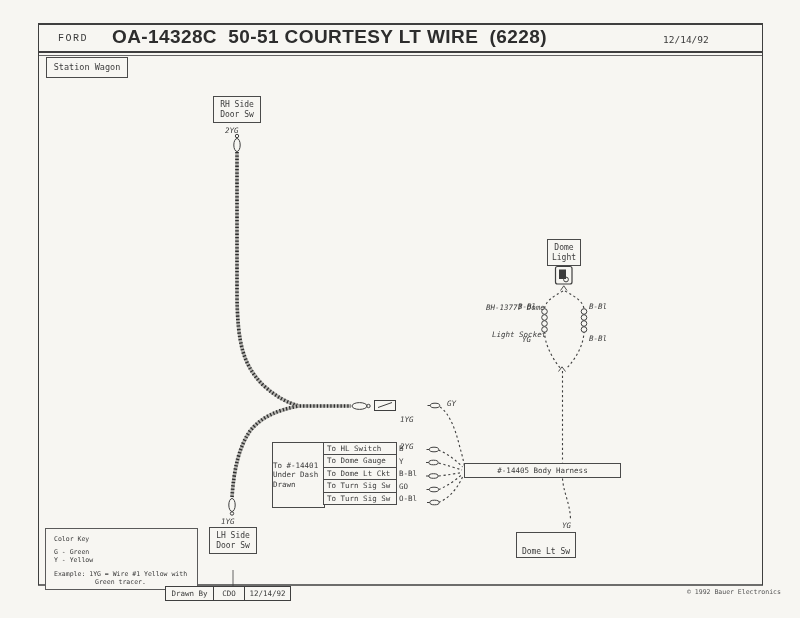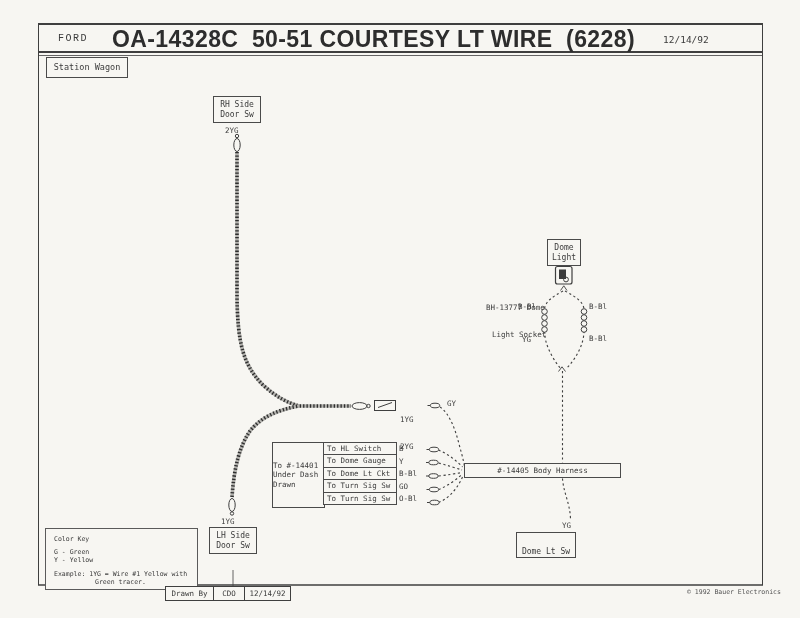--- a/index.html
+++ b/index.html
@@ -10,21 +10,21 @@
   }
   .overlay{position:absolute;left:0;top:0;pointer-events:none;}
   .lbl{position:absolute;white-space:pre;line-height:1.2;font-size:8px;color:#3b3b3b;}
   .box{
     position:absolute;border:1px solid #4a4a4a;background:#f7f6f2;
     display:flex;flex-direction:column;align-items:center;justify-content:center;
     font-size:8px;line-height:1.25;text-align:center;box-sizing:border-box;
   }
   .brand{left:58px;top:33px;font-size:10px;letter-spacing:1.5px;font-family:Liberation Mono, monospace;}
   .title{
-    left:112px;top:26px;font-size:23px;font-weight:bold;letter-spacing:.4px;
+    left:112px;top:26px;font-size:19px;font-weight:bold;letter-spacing:.4px;
     font-family:"Liberation Sans",sans-serif;color:#2d2d2d;
   }
   .hdr-date{left:663px;top:34px;font-size:9.5px;}
   .row-box{
     position:absolute;left:323px;width:74px;height:13.6px;border:1px solid #4a4a4a;
     background:#f7f6f2;box-sizing:border-box;font-size:7.5px;line-height:11.5px;
     padding-left:3px;white-space:pre;
   }
   .code{position:absolute;left:399px;font-size:7.5px;}
   .keybox{
@@ -35,21 +35,21 @@
   .tblock{
     position:absolute;left:165px;top:586px;height:15px;display:flex;
     font-size:7.5px;background:#f7f6f2;
   }
   .tblock .cell{
     border:1px solid #3f3f3f;border-left:none;box-sizing:border-box;height:15px;
     display:flex;align-items:center;justify-content:center;white-space:pre;
   }
   .tblock .cell:first-child{border-left:1px solid #3f3f3f;}
   .copyright{left:687px;top:589px;font-size:6.5px;color:#555;}
-  .small{font-size:7.5px;}
+  .small{font-size:7.5px;font-style:italic;}
 </style>
 </head>
 <body>
 
 <div class="page">
 
   <svg class="overlay" width="800" height="618" viewBox="0 0 800 618">
 
     <g stroke="#3f3f3f">
       <line x1="38" y1="24" x2="763" y2="24" stroke-width="2.2"></line>

